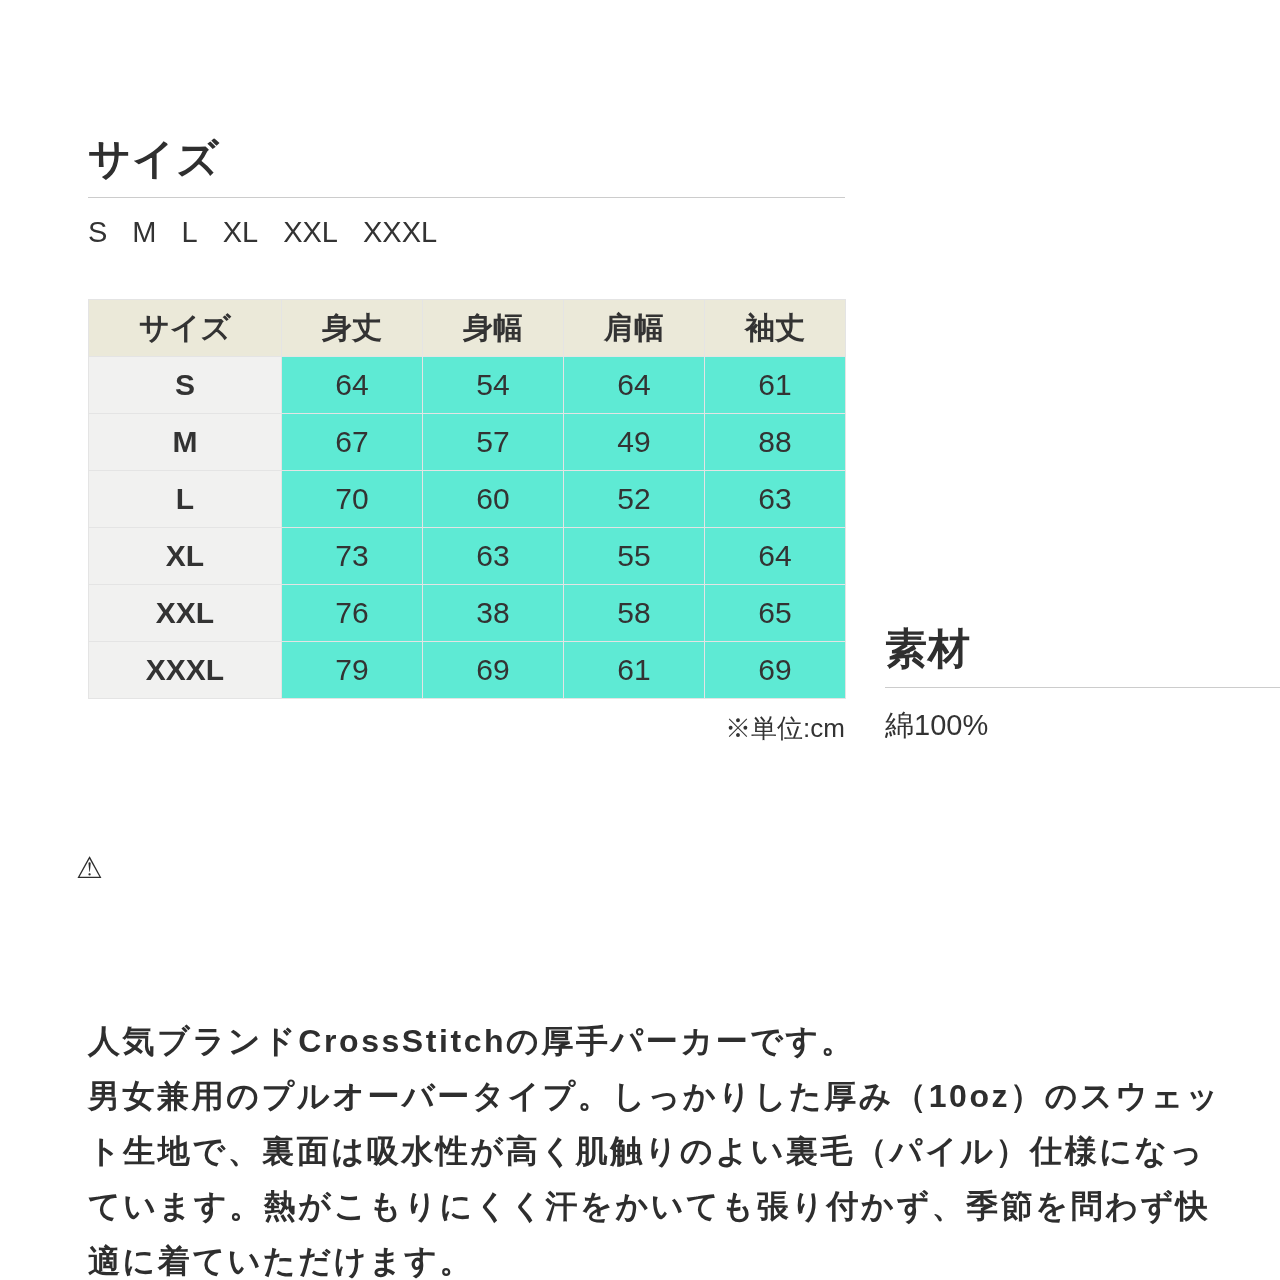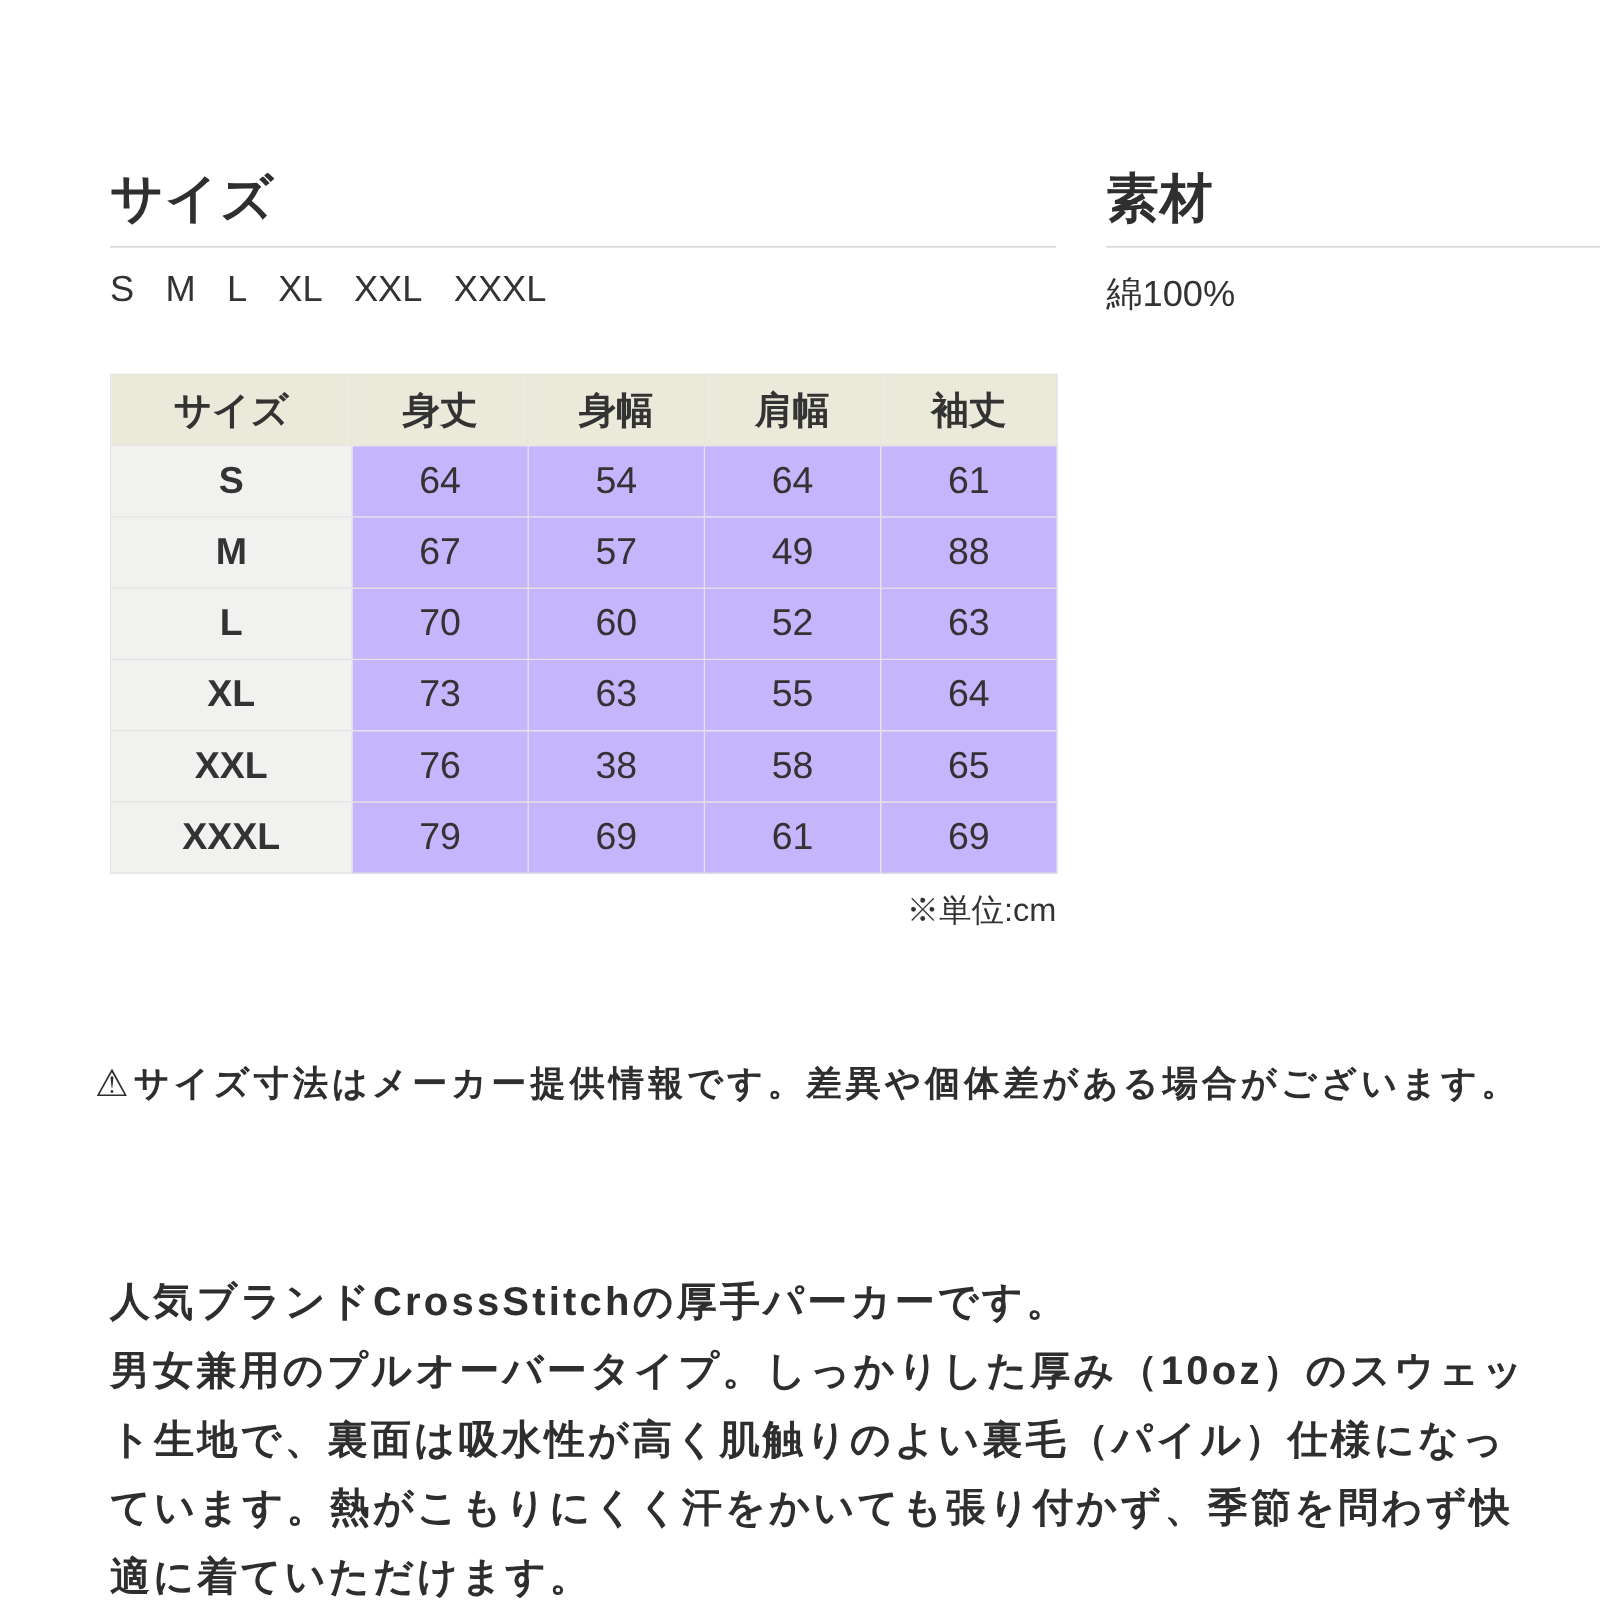--- a/index.html
+++ b/index.html
@@ -17,21 +17,21 @@
     width: 1280px;
     height: 1280px;
     font-family: "Liberation Sans", sans-serif;
     color: var(--text);
   }
   .page {
     width: 1280px;
     height: 1280px;
     padding: 135px 0 0 88px;
   }
-  .top-row { display: flex; }
+  .top-row { display: flex; align-items: flex-end; }
   .col-left { width: 757px; flex: 0 0 757px; }
   .col-right { margin-left: 40px; flex: 1 1 auto; }
 
   .section-title {
     font-size: 42px;
     font-weight: 700;
     color: #2f2f2f;
     line-height: 1.15;
     letter-spacing: 1px;
     margin: 0;
@@ -74,21 +74,21 @@
     background: var(--header-bg);
     font-weight: 700;
     color: #333;
   }
   .size-table tbody th {
     background: var(--row-label-bg);
     font-weight: 700;
     color: #333;
   }
   .size-table tbody td {
-    background: #c4b5fd;
+    background: #5eead4;
     font-weight: 400;
     color: #333;
   }
   .unit-note {
     width: 757px;
     text-align: right;
     font-size: 26px;
     margin-top: 12px;
     color: var(--text);
   }
@@ -212,21 +212,20 @@
     <div class="col-right">
       <h2 class="section-title">素材</h2>
       <div class="divider"></div>
       <div class="material-value">綿100%</div>
     </div>
 
   </div>
 
   <div class="warning">
     <span class="icon">⚠</span>
-    <span>サイズ寸法はメーカー提供情報です。差異や個体差がある場合がございます。</span>
   </div>
 
   <div class="description">
     <p>人気ブランドCrossStitchの厚手パーカーです。</p>
     <p>男女兼用のプルオーバータイプ。しっかりした厚み（10oz）のスウェット生地で、裏面は吸水性が高く肌触りのよい裏毛（パイル）仕様になっています。熱がこもりにくく汗をかいても張り付かず、季節を問わず快適に着ていただけます。</p>
   </div>
 
 </div>
 
 </body></html>

